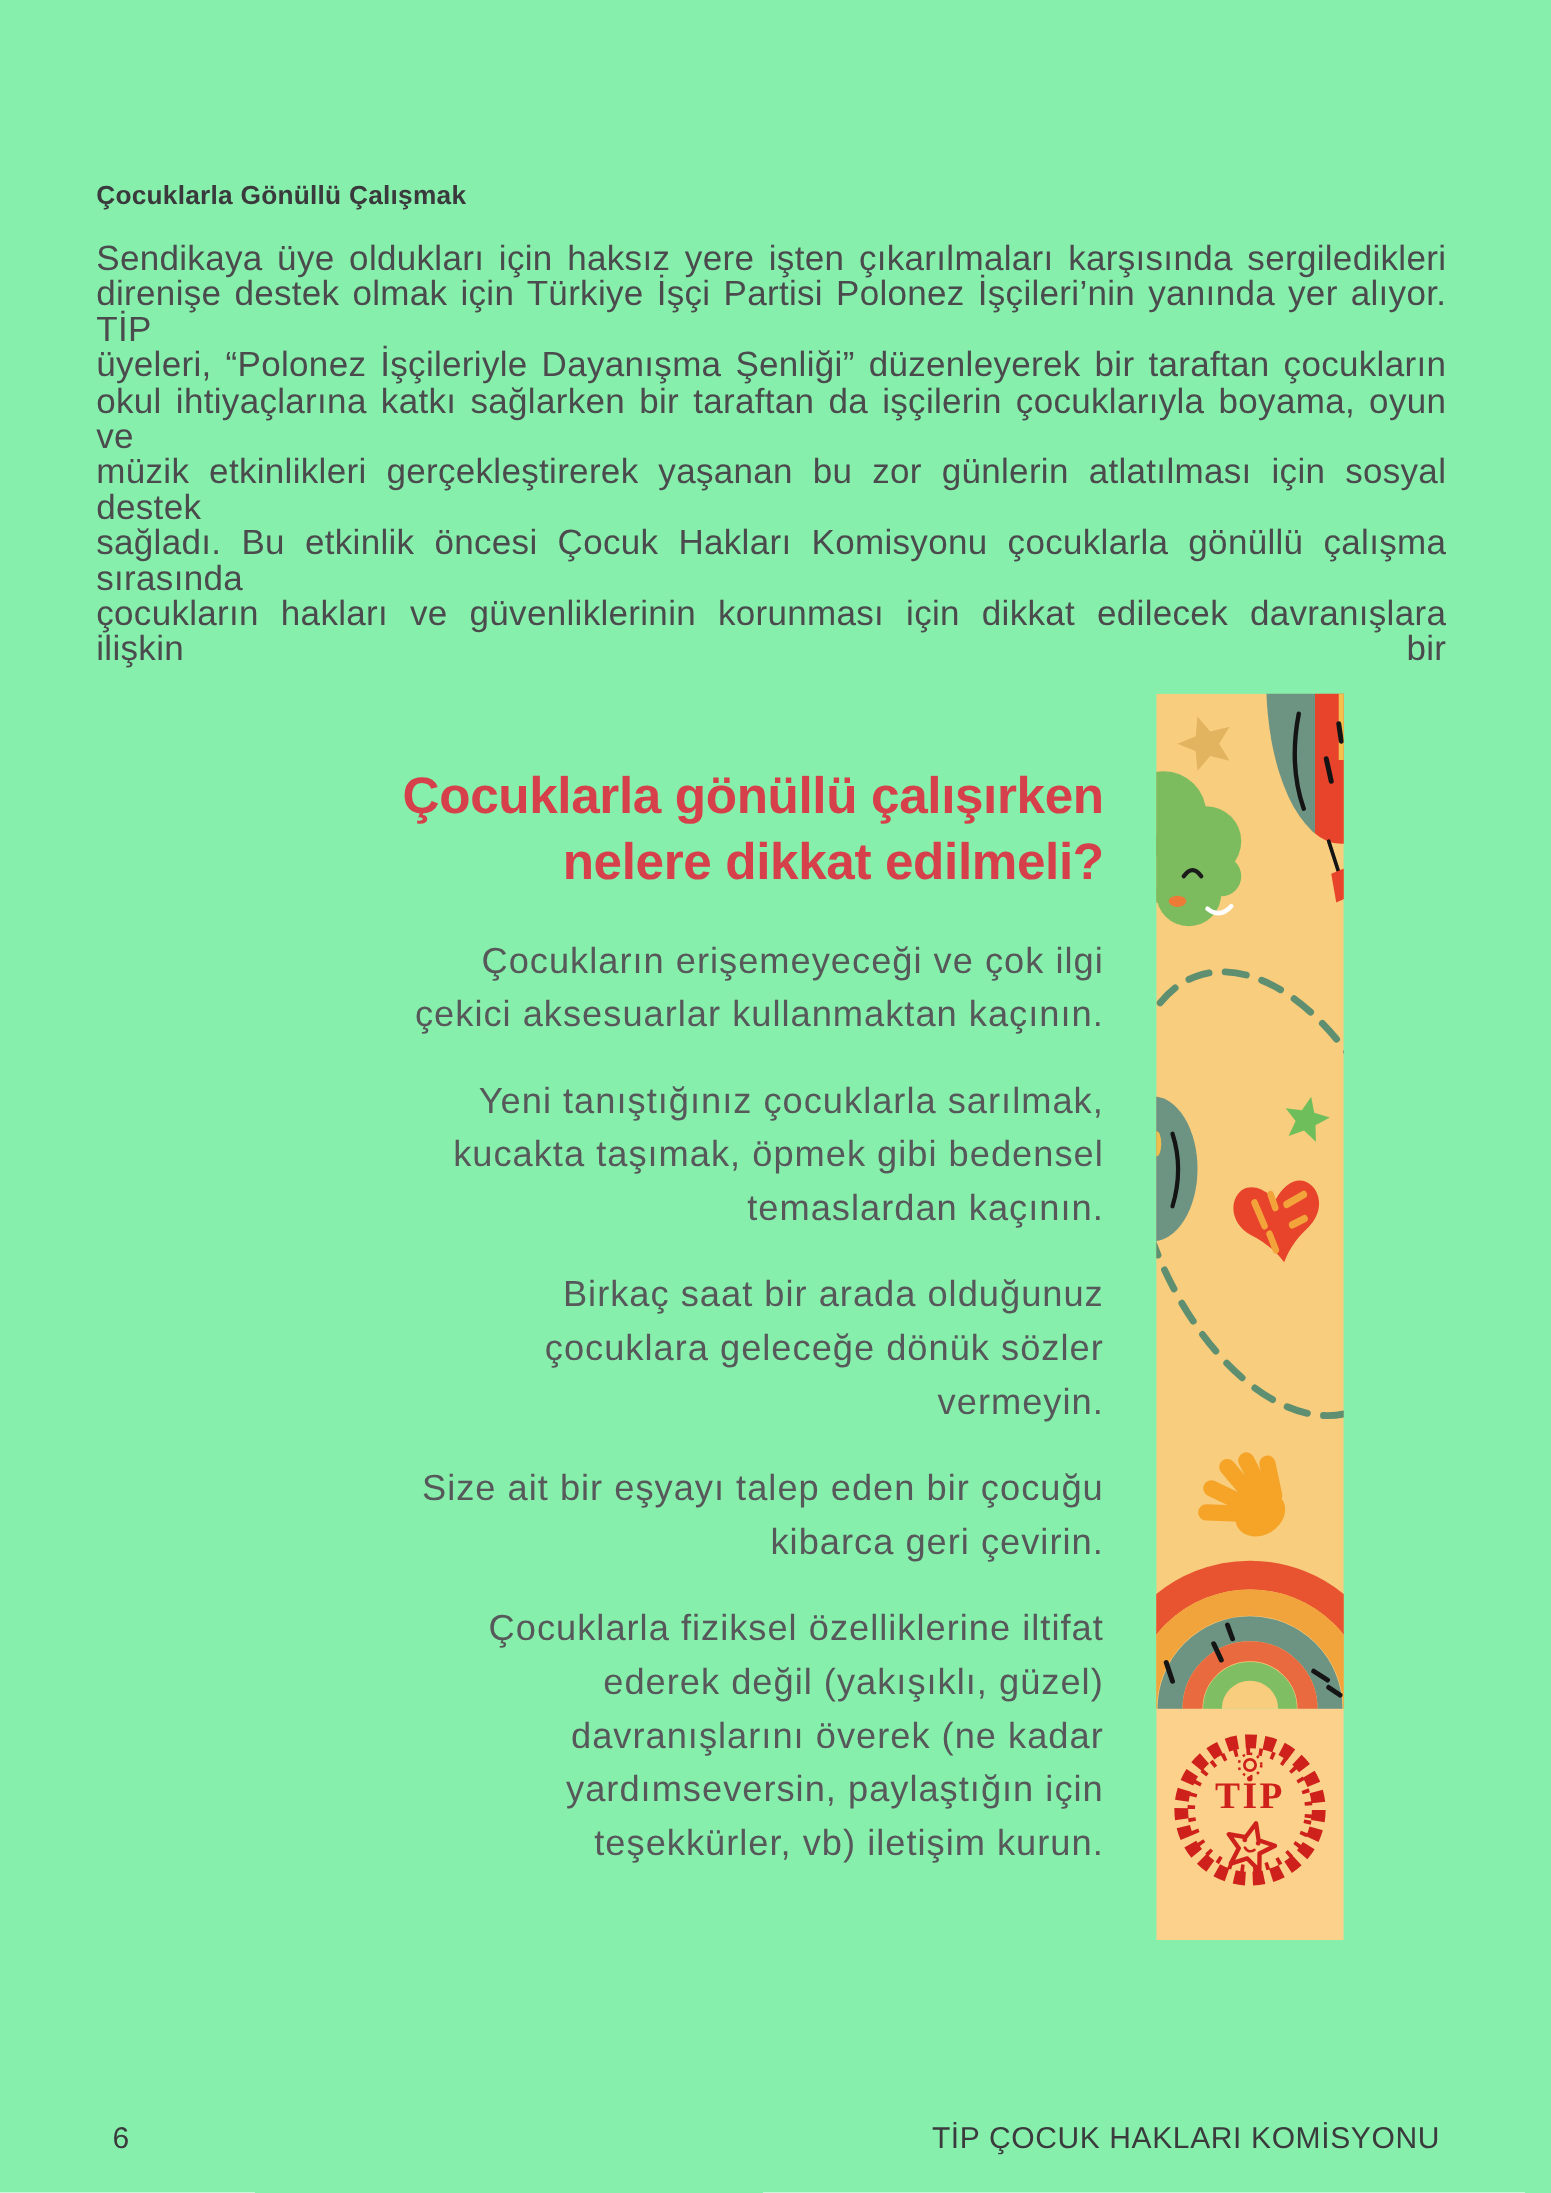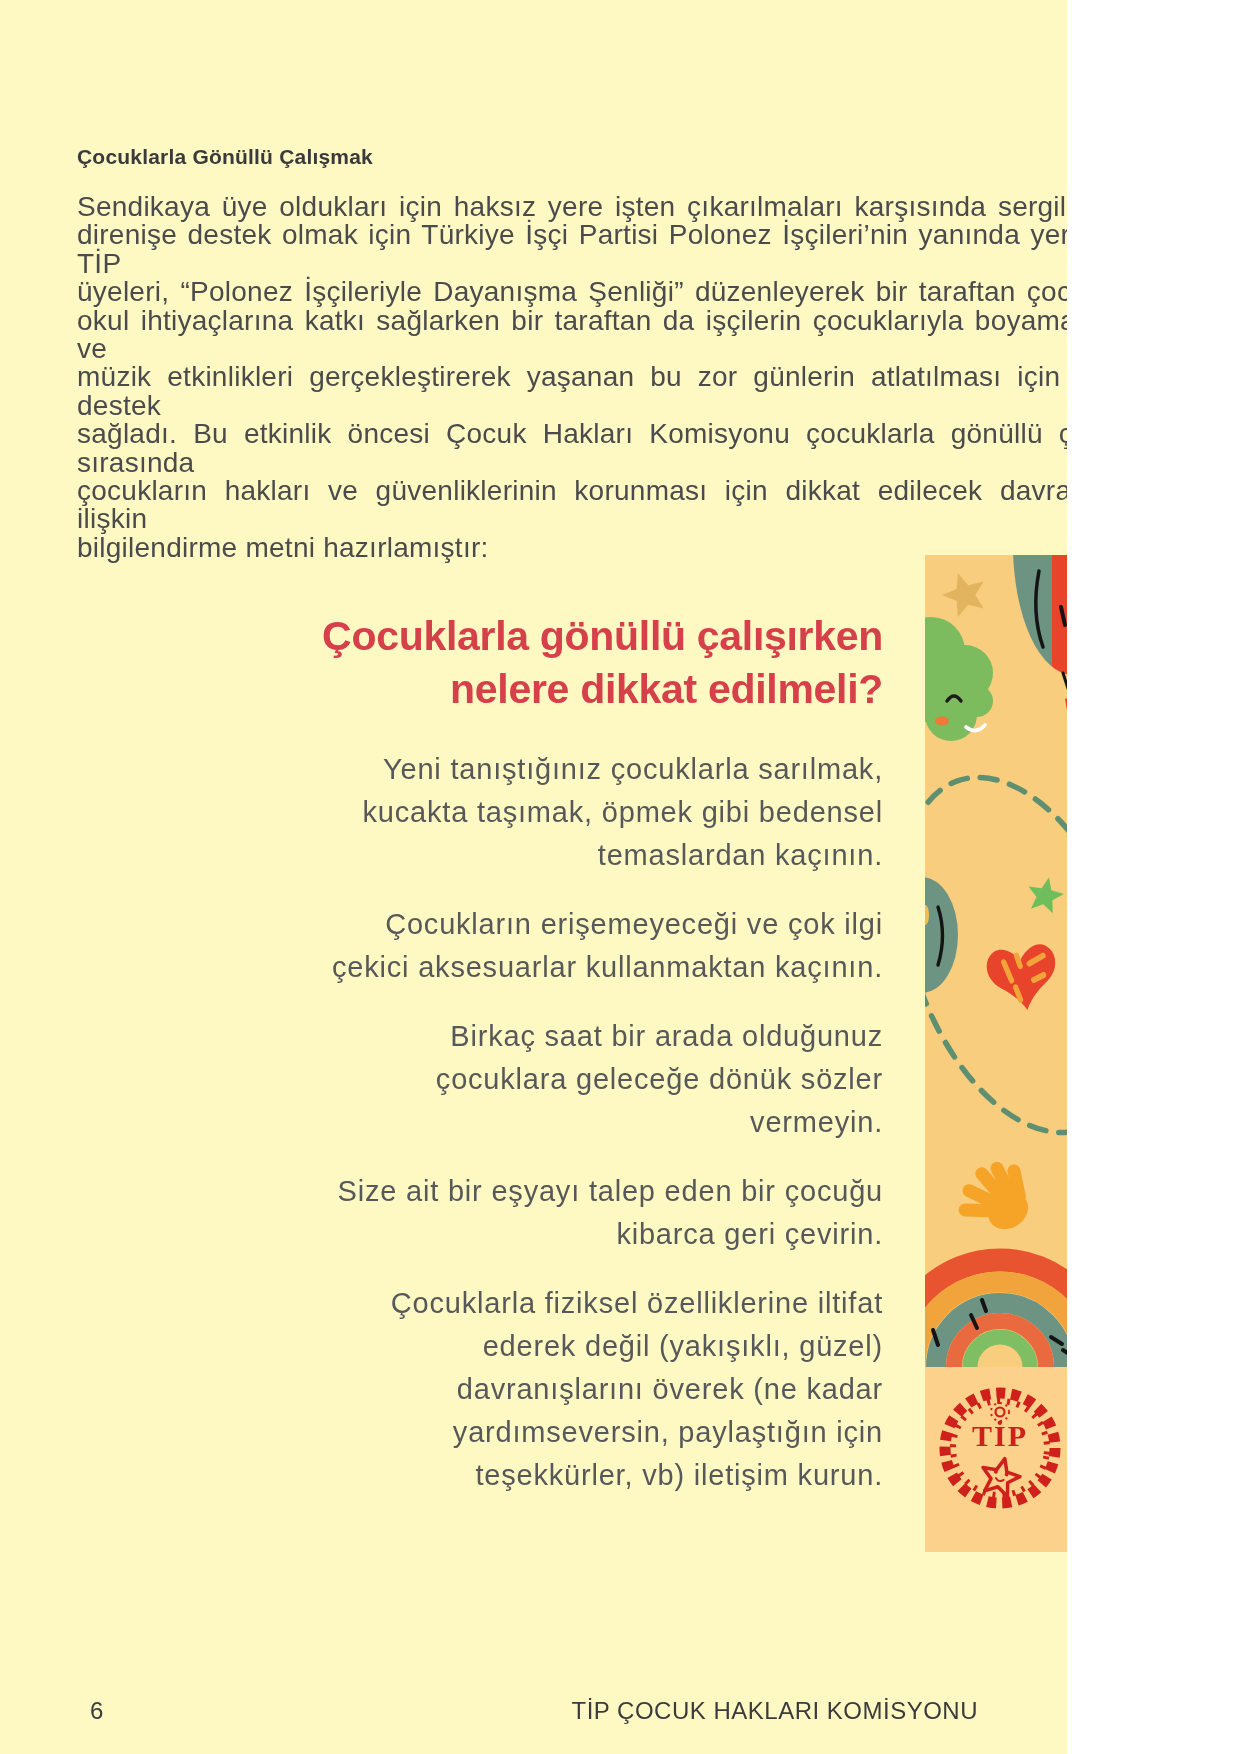--- a/index.html
+++ b/index.html
@@ -1,17 +1,17 @@
 <!DOCTYPE html>
 <html><head>
 <meta charset="utf-8">
 <style>
   html,body { margin:0; padding:0; background:#ffffff; }
   .page {
-    position:relative; width:1067px; height:1754px; background:#fef9c3;
+    position:relative; width:1241px; height:1754px; background:#86efac;
     font-family:"Liberation Sans","DejaVu Sans",sans-serif; overflow:hidden;
   }
   
   .intro { position:absolute; left:77px; top:145px; width:1080px; }
   .intro h1 {
     margin:0 0 24px 0; font-size:21px; line-height:24px; font-weight:bold;
     color:#3a3a3c; letter-spacing:0.2px;
   }
   .intro .body { font-size:28px; color:#4b4b4d; letter-spacing:0.25px; }
   .intro .just {
@@ -51,21 +51,20 @@
   <div class="intro">
     <h1>Çocuklarla Gönüllü Çalışmak</h1>
     <div class="body">
       <span class="just">Sendikaya üye oldukları için haksız yere işten çıkarılmaları karşısında sergiledikleri
 direnişe destek olmak için Türkiye İşçi Partisi Polonez İşçileri’nin yanında yer alıyor. TİP
 üyeleri, “Polonez İşçileriyle Dayanışma Şenliği” düzenleyerek bir taraftan çocukların
 okul ihtiyaçlarına katkı sağlarken bir taraftan da işçilerin çocuklarıyla boyama, oyun ve
 müzik etkinlikleri gerçekleştirerek yaşanan bu zor günlerin atlatılması için sosyal destek
 sağladı. Bu etkinlik öncesi Çocuk Hakları Komisyonu çocuklarla gönüllü çalışma sırasında
 çocukların hakları ve güvenliklerinin korunması için dikkat edilecek davranışlara ilişkin bir</span>
-      <span class="last">bilgilendirme metni hazırlamıştır:</span>
     </div>
   </div>
 
   <div class="strip">
     <svg width="150" height="997" viewBox="0 0 150 997" xmlns="http://www.w3.org/2000/svg">
       <defs>
         <clipPath id="balloonClip">
             <ellipse cx="148" cy="-10" rx="60" ry="130"></ellipse>
           </clipPath>
       </defs>
@@ -164,25 +163,25 @@
           <circle cx="5.5" cy="-5" r="1.9" fill="#ce211b"></circle>
           <path d="M-4,1 Q0,5 4,1" fill="none" stroke="#ce211b" stroke-width="2" stroke-linecap="round"></path>
         </g>
       </g>
     </svg>
   </div>
 
   <div class="section">
     <h2>Çocuklarla gönüllü çalışırken
 nelere dikkat edilmeli?</h2>
+    <p class="guideline">Çocukların erişemeyeceği ve çok ilgi
+çekici aksesuarlar kullanmaktan kaçının.</p>
     <p class="guideline">Yeni tanıştığınız çocuklarla sarılmak,
 kucakta taşımak, öpmek gibi bedensel
 temaslardan kaçının.</p>
-    <p class="guideline">Çocukların erişemeyeceği ve çok ilgi
-çekici aksesuarlar kullanmaktan kaçının.</p>
     <p class="guideline">Birkaç saat bir arada olduğunuz
 çocuklara geleceğe dönük sözler
 vermeyin.</p>
     <p class="guideline">Size ait bir eşyayı talep eden bir çocuğu
 kibarca geri çevirin.</p>
     <p class="guideline">Çocuklarla fiziksel özelliklerine iltifat
 ederek değil (yakışıklı, güzel)
 davranışlarını överek (ne kadar
 yardımseversin, paylaştığın için
 teşekkürler, vb) iletişim kurun.</p>

